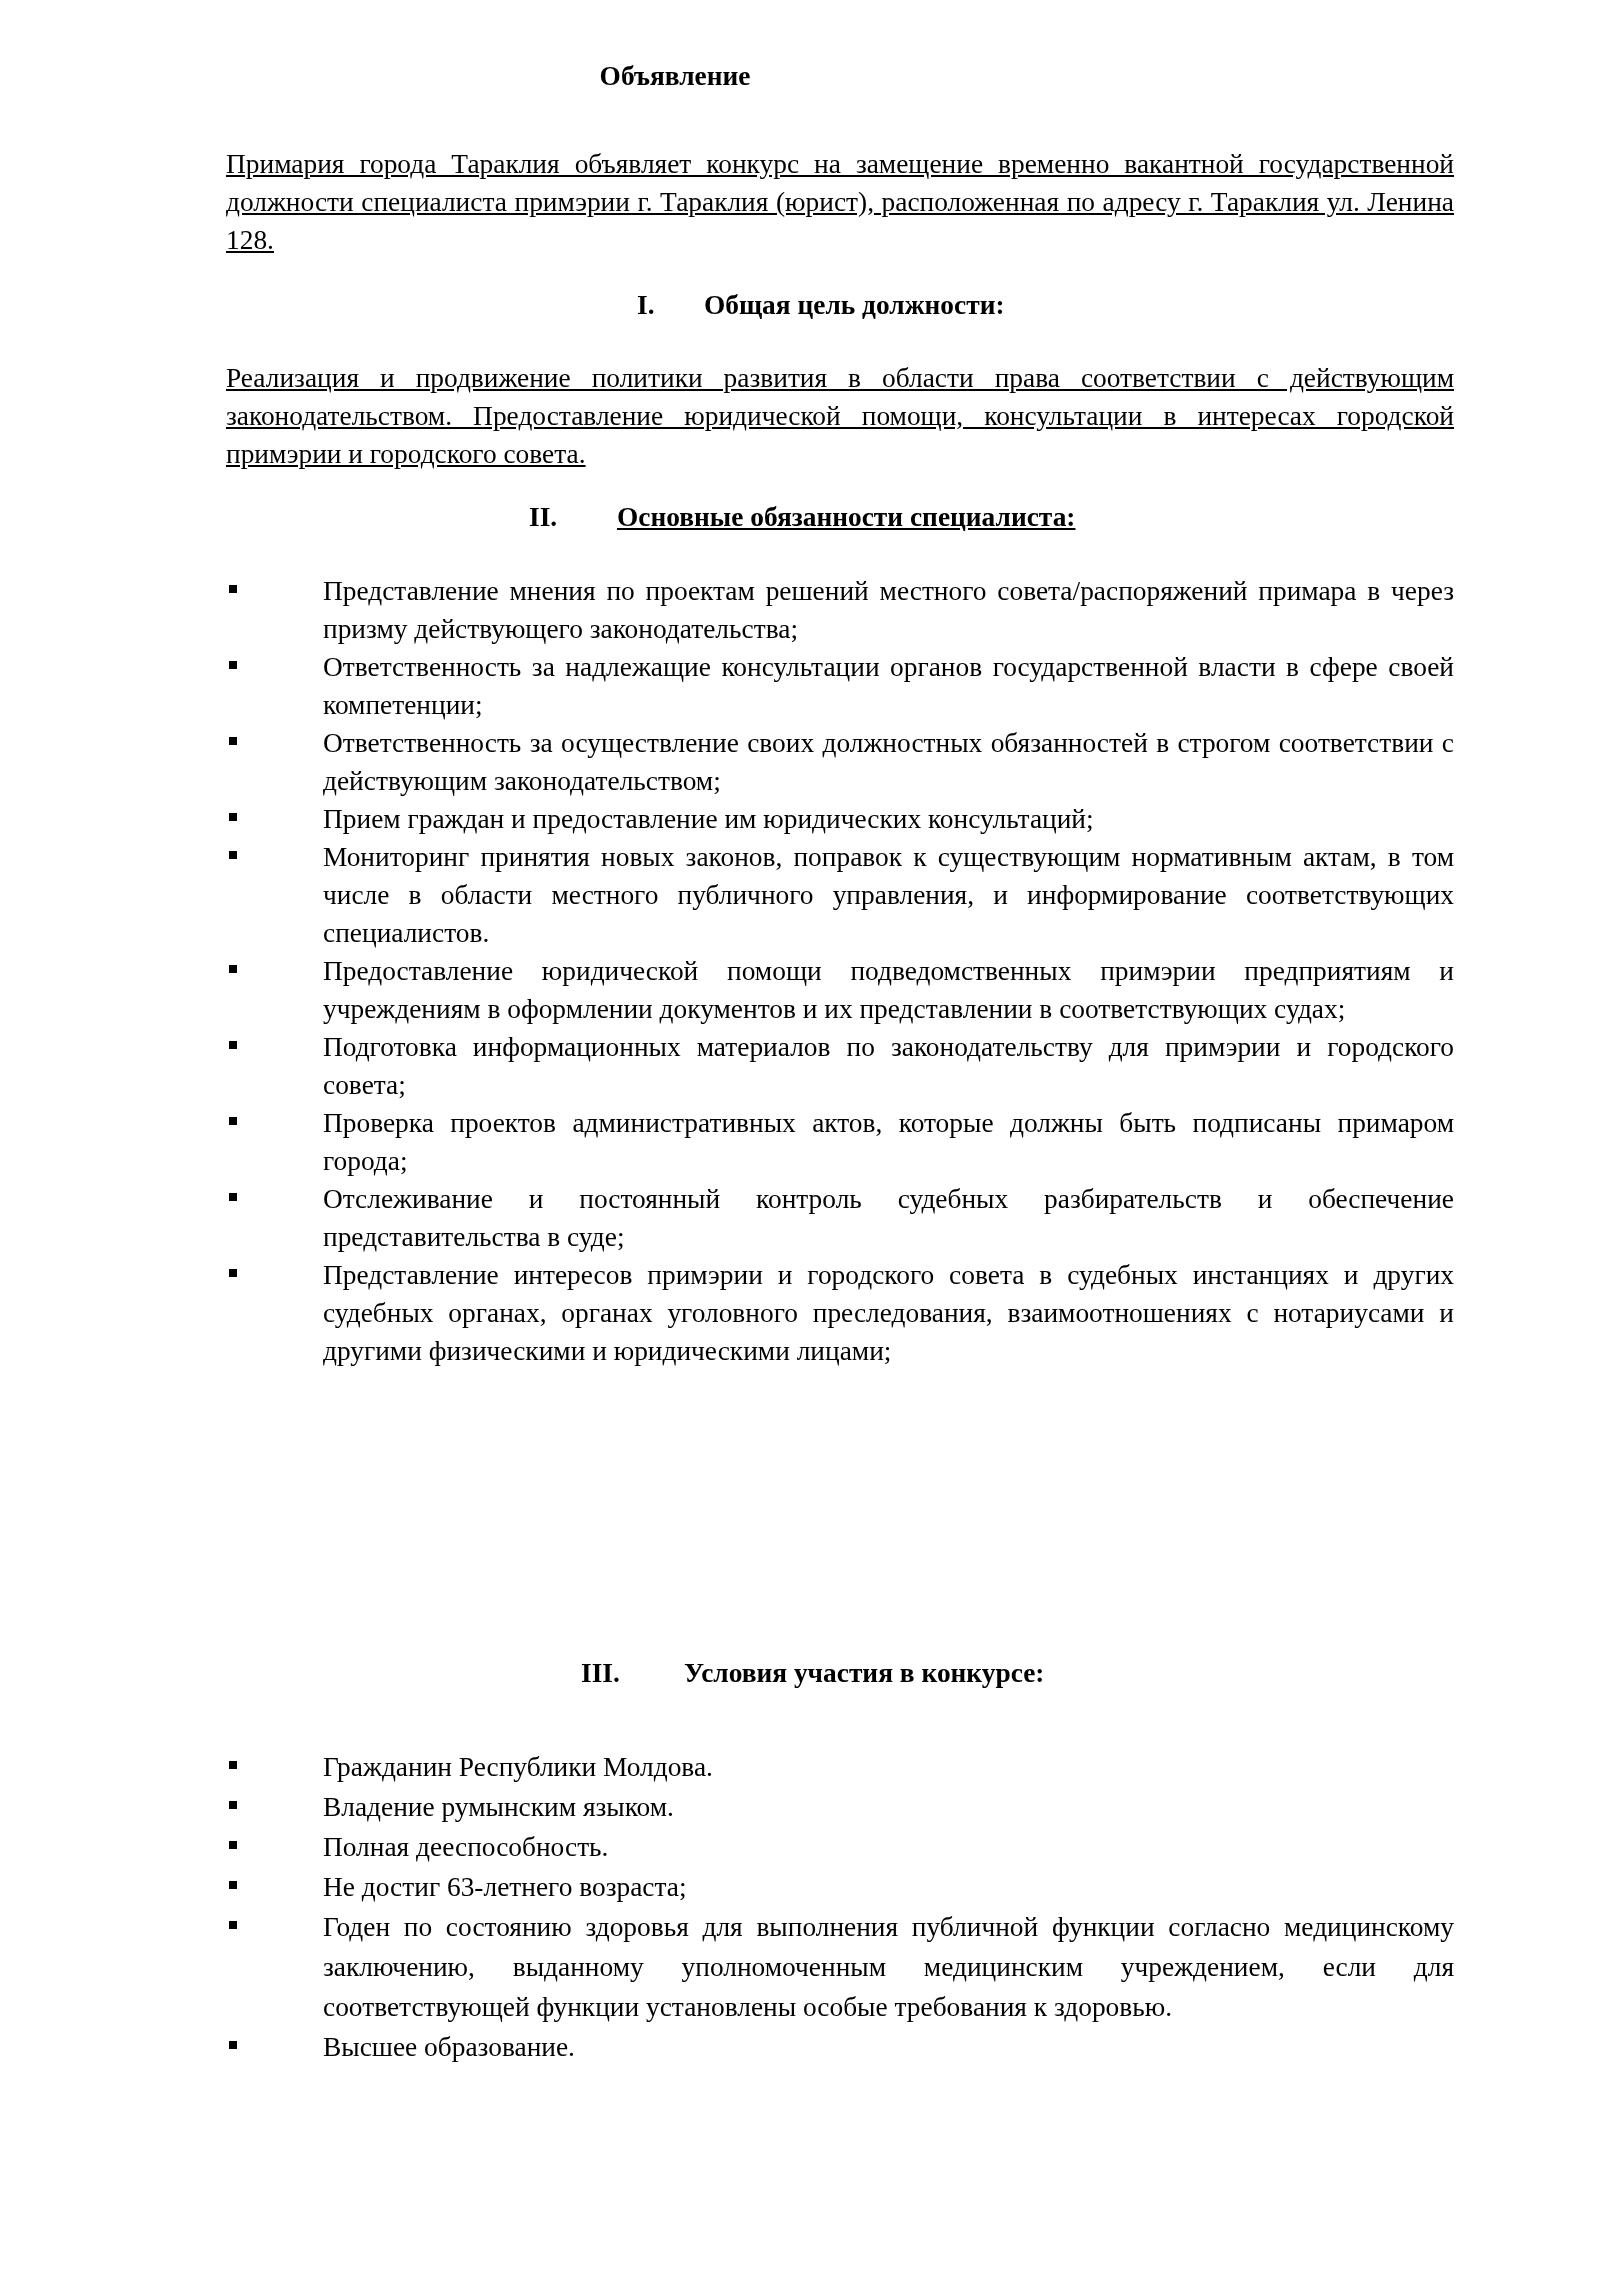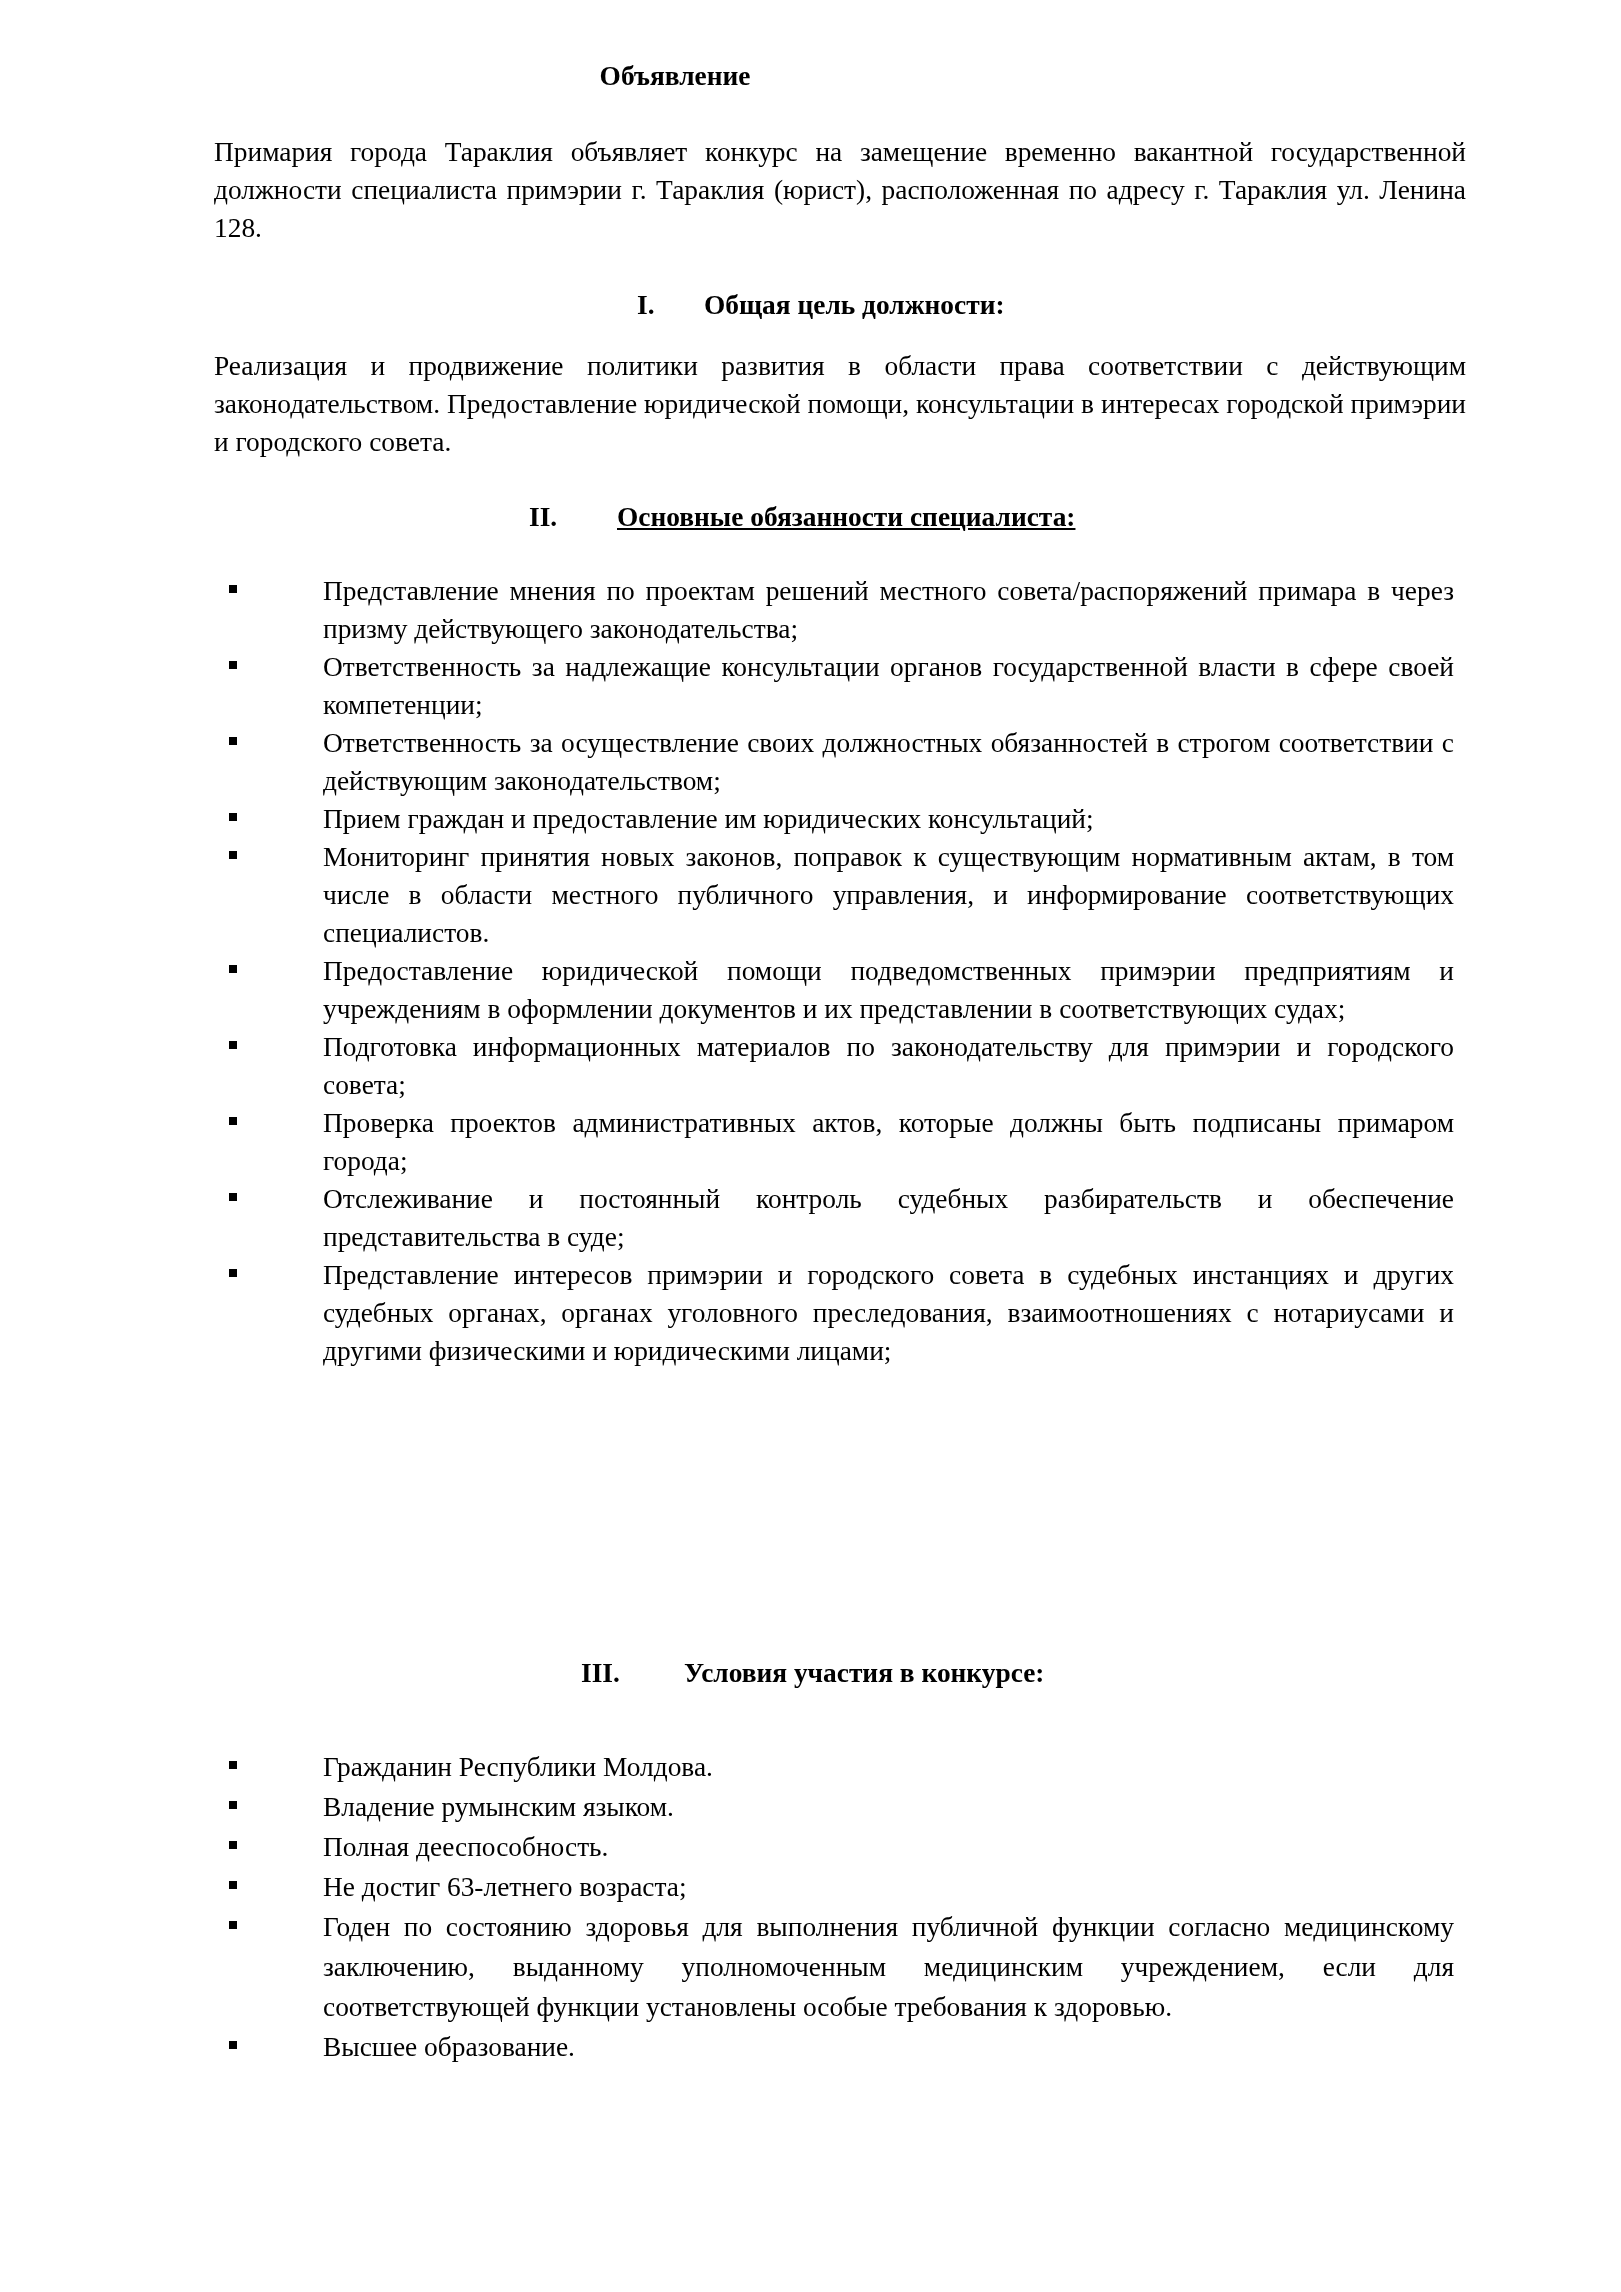--- a/index.html
+++ b/index.html
@@ -1,21 +1,21 @@
 <!DOCTYPE html>
 <html><head>
 <meta charset="utf-8">
 <style>
   html, body { margin: 0; padding: 0; background: #ffffff; }
   body { width: 1621px; height: 2293px; position: relative; overflow: hidden;
          font-family: "Liberation Serif", "DejaVu Serif", serif; color: #000; }
   .blk { position: absolute; left: 214px; width: 1252px; font-size: 27.4px; }
   .title { position: absolute; left: 0; width: 1350px; top: 58px; text-align: center;
            font-weight: bold; font-size: 27.4px; line-height: 37px; }
-  .para { line-height: 38px; text-align: justify; text-align-last: left; margin: 0; }
+  .para { line-height: 38px; text-align: justify; text-align-last: left; margin: 12px; text-decoration: underline; }
   .heading { position: absolute; top: 0; font-weight: bold; font-size: 27.4px; line-height: 37px; white-space: nowrap; }
   .hnum { position: absolute; top: 0; font-weight: bold; font-size: 27.4px; line-height: 37px; }
   ul.list { list-style: none; margin: 12px; padding: 0; }
   ul.list li { position: relative; padding-left: 97px; text-align: justify; text-align-last: left; }
   .list2 li { line-height: 38px; }
   .list3 li { line-height: 40px; }
   .bullet { position: absolute; left: 0; top: 0; width: 8.8px; height: 100%; }
   .bullet::before { content: ""; position: absolute; left: 2.9px; top: 12.7px; width: 7.8px; height: 8.8px; background: #000; }
   .list3 .bullet::before { top: 13.7px; }
 </style>

